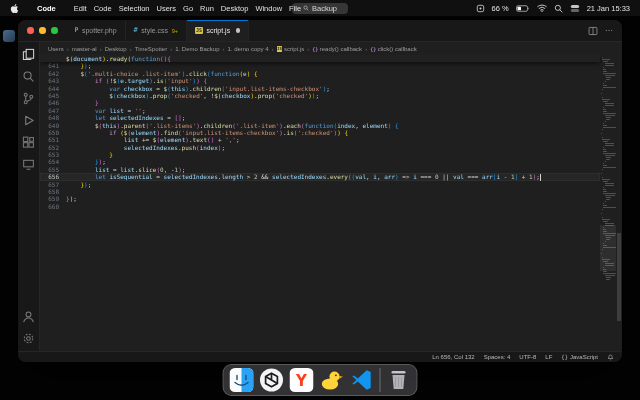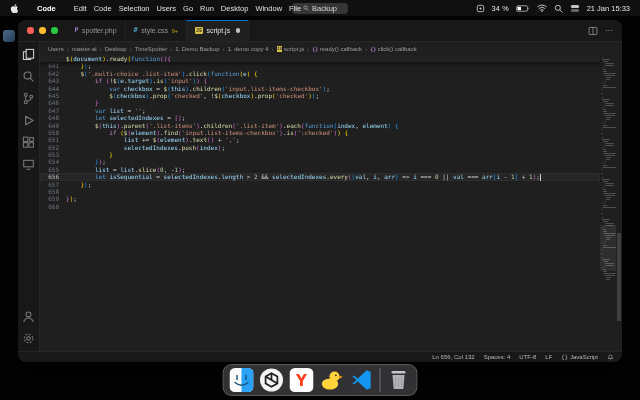--- a/index.html
+++ b/index.html
@@ -108,21 +108,21 @@
         </svg>
       <span>Backup</span>
     </span>
     <span class="mb-right">
       <span class="mb-ic">
         <svg width="9" height="9" viewBox="0 0 14 14">
             <rect x="2" y="2" width="10" height="10" rx="2.5" fill="none" stroke="#cfcfcf" stroke-width="1.3"></rect>
             <circle cx="7" cy="7" r="1.6" fill="#cfcfcf"></circle>
           </svg>
       </span>
-      <span>34 %</span>
+      <span>66 %</span>
       <span class="mb-ic">
         <svg width="14" height="7" viewBox="0 0 28 14">
             <rect x="1" y="1.5" width="22" height="11" rx="3" fill="none" stroke="#bdbdbd" stroke-width="1.6"></rect>
             <rect x="3" y="3.5" width="7" height="7" rx="1" fill="#fff"></rect>
             <path d="M25 5v4c1.6-.3 1.6-3.7 0-4z" fill="#bdbdbd"></path>
           </svg>
       </span>
       <span class="mb-ic">
         <svg width="10" height="8" viewBox="0 0 14 11">
             <path d="M1 3.4a9.3 9.3 0 0 1 12 0M3 5.9a6 6 0 0 1 8 0M5.1 8.3a3 3 0 0 1 3.8 0" fill="none" stroke="#cfcfcf" stroke-width="1.3" stroke-linecap="round"></path>

